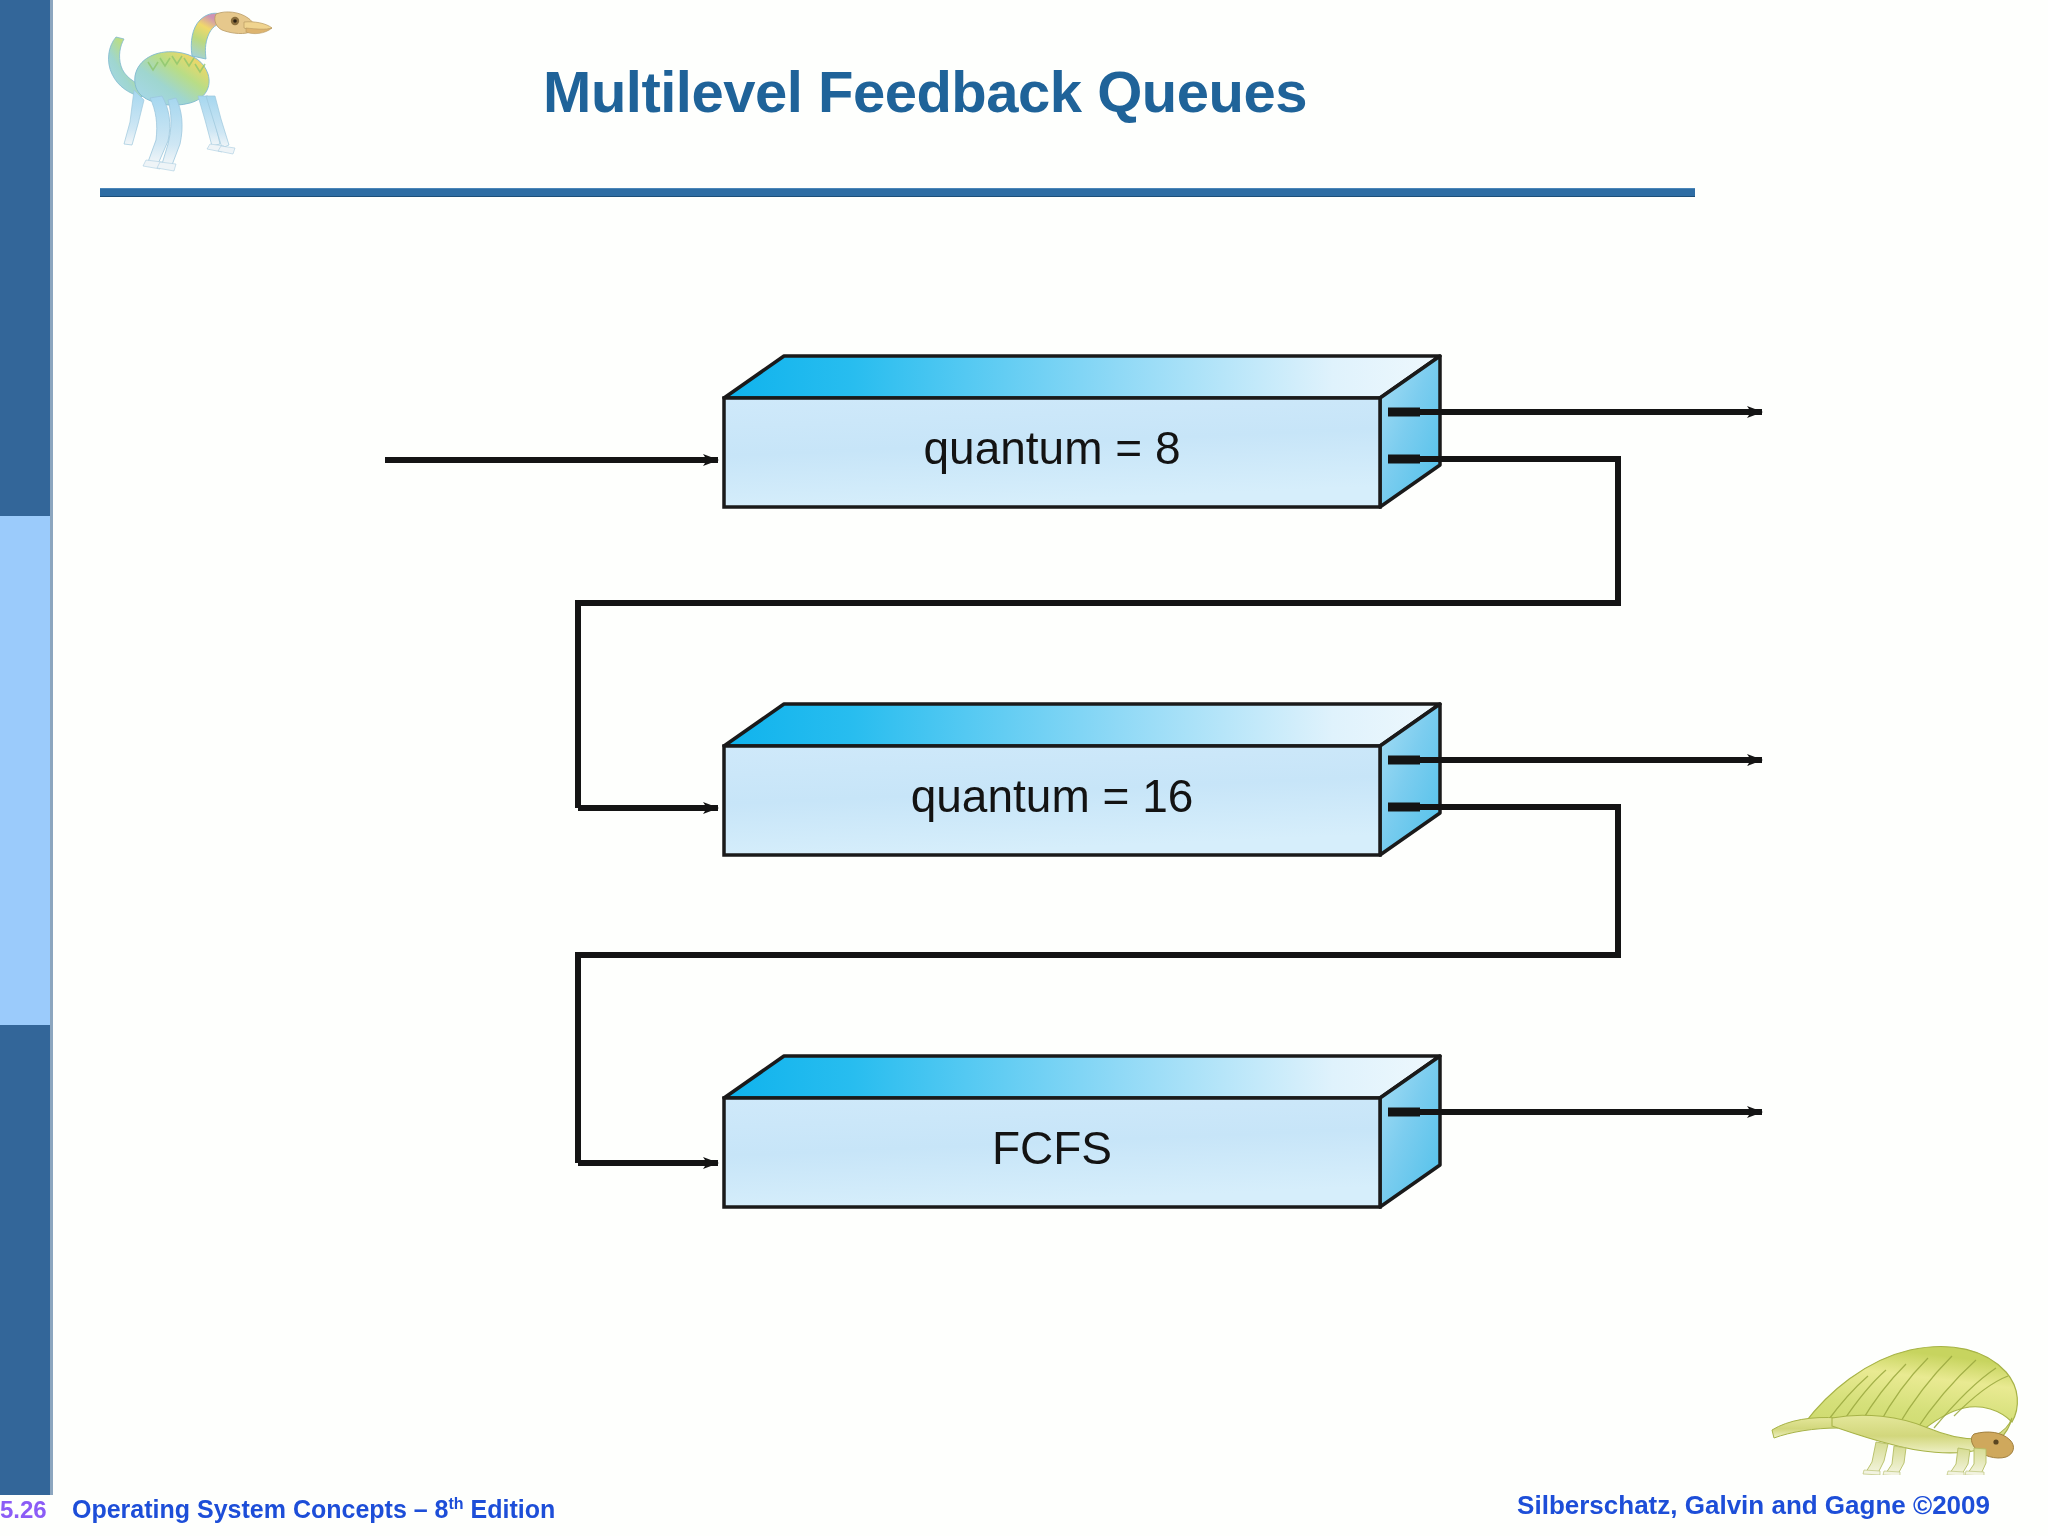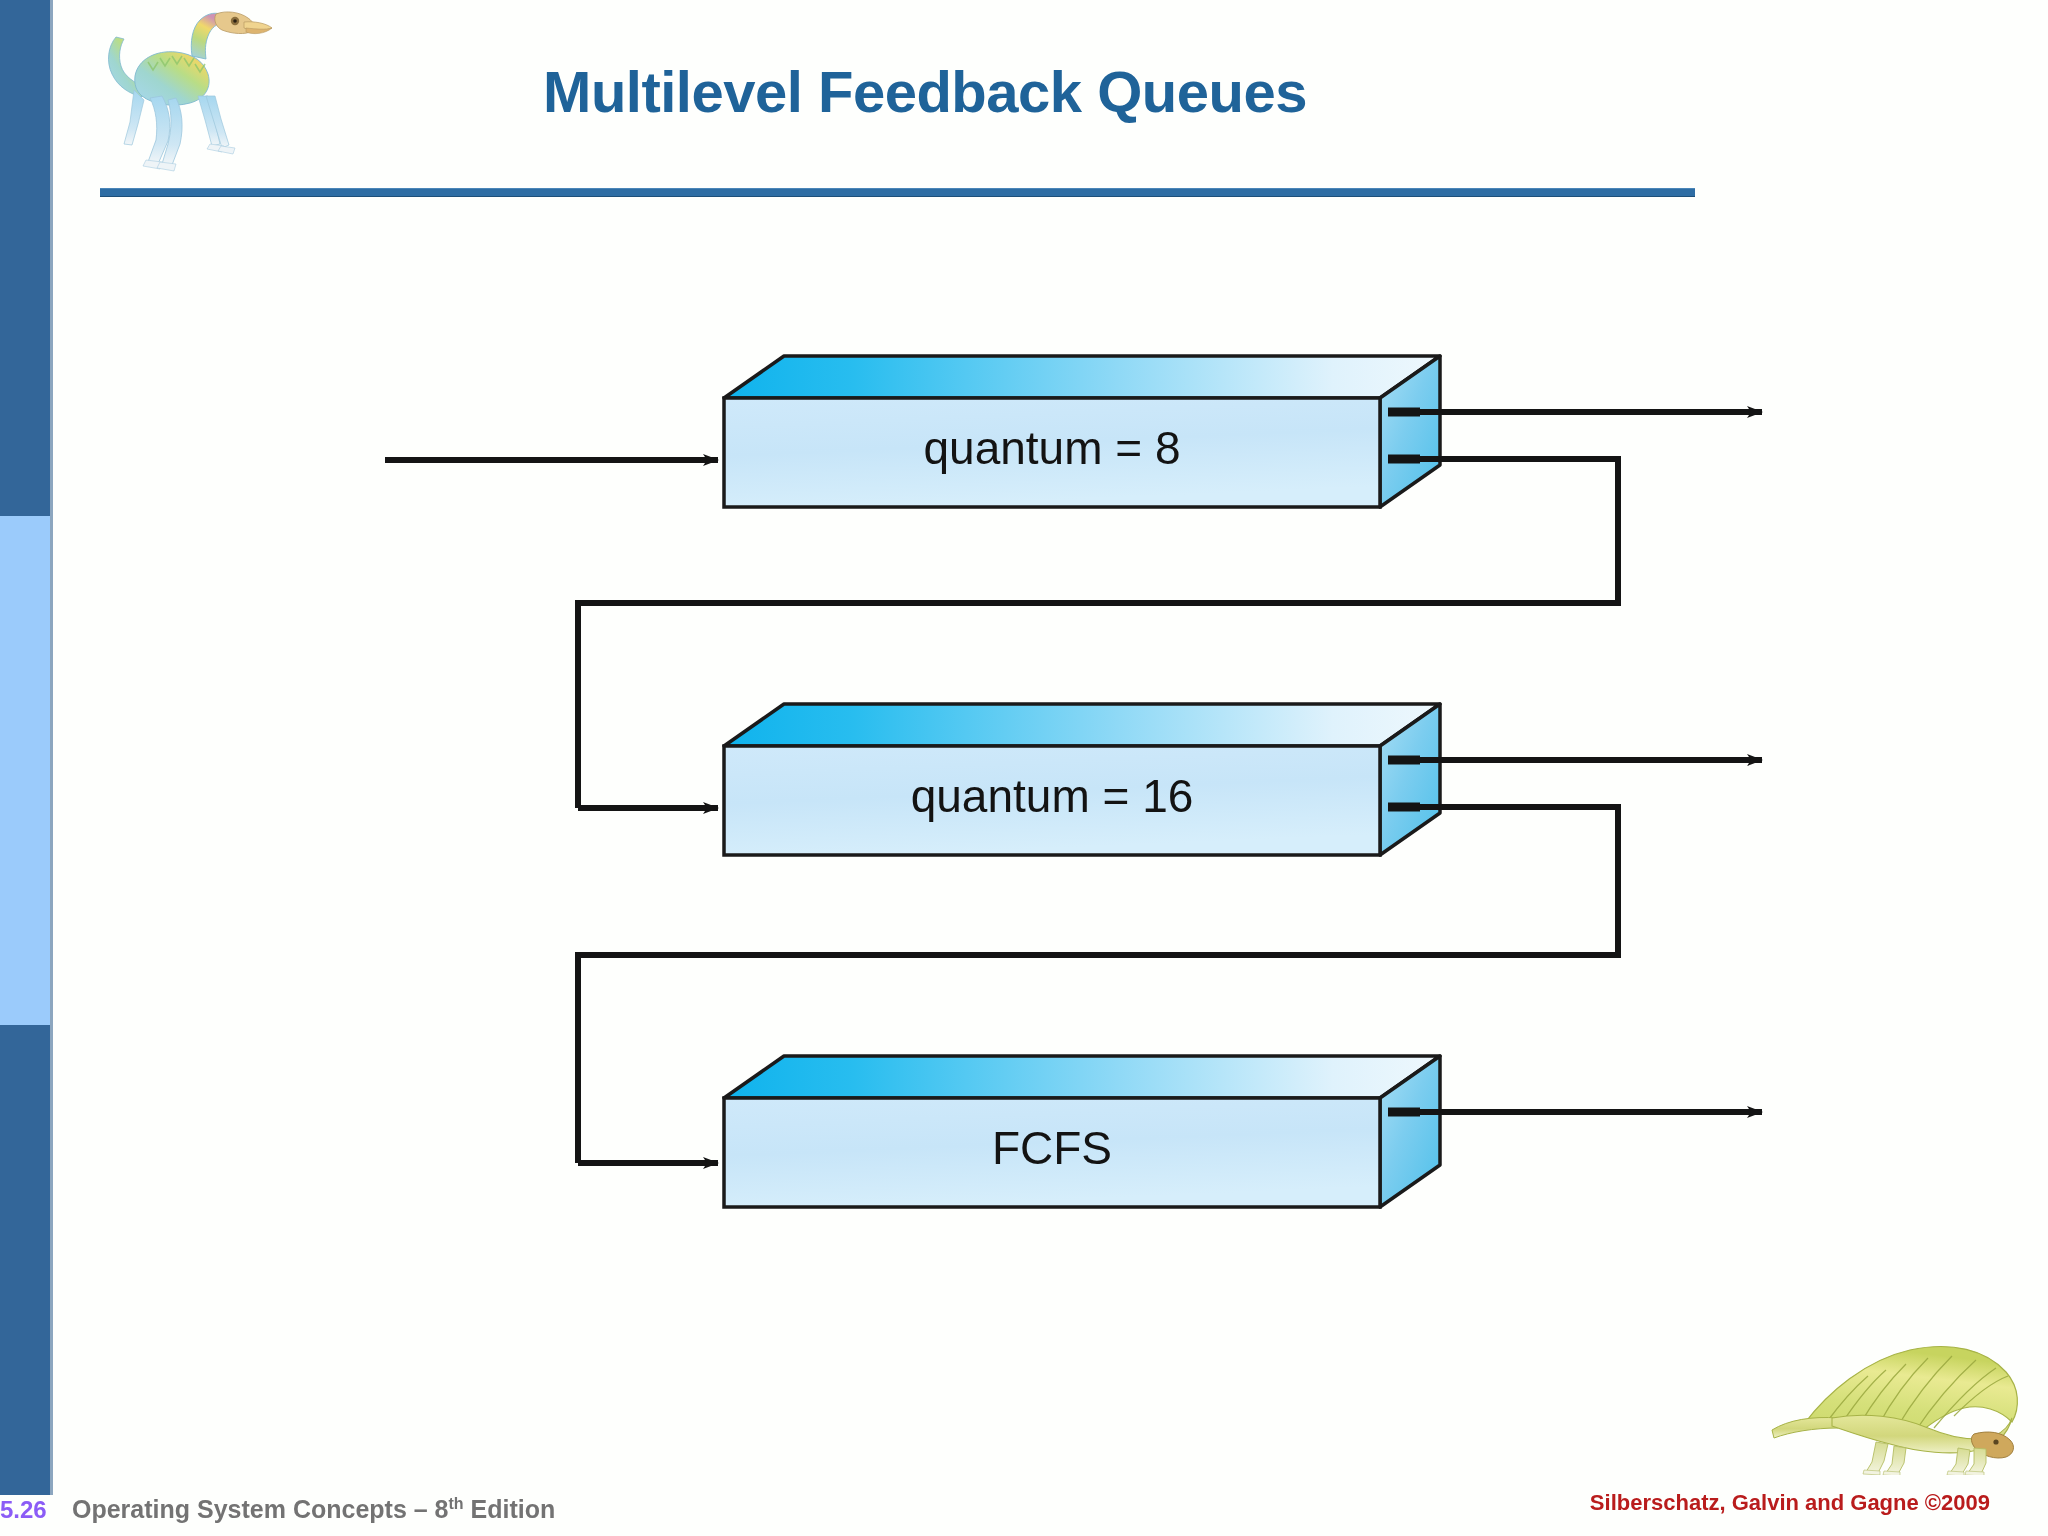--- a/index.html
+++ b/index.html
@@ -93,41 +93,41 @@
     pointer-events: none;
   }
 
   
   .footer-left {
     position: absolute;
     left: 72px;
     top: 1495px;
     font-size: 25px;
     font-weight: bold;
-    color: #737373;
+    color: #1d4ed8;
     white-space: nowrap;
   }
   .footer-left sup { font-size: 16px; vertical-align: super; }
   .footer-center {
     position: absolute;
     left: 0;
     top: 1496px;
     width: 2048px;
     text-align: left;
     font-size: 24px;
     font-weight: bold;
     color: #8b5cf6;
   }
   .footer-right {
     position: absolute;
     right: 58px;
     top: 1490px;
-    font-size: 22px;
+    font-size: 26px;
     font-weight: bold;
-    color: #b91c1c;
+    color: #1d4ed8;
     white-space: nowrap;
   }
 </style>
 </head>
 <body>
 
 <div class="sidebar">
   <div class="sidebar-seg seg-top"></div>
   <div class="sidebar-seg seg-mid"></div>
   <div class="sidebar-seg seg-bottom"></div>

